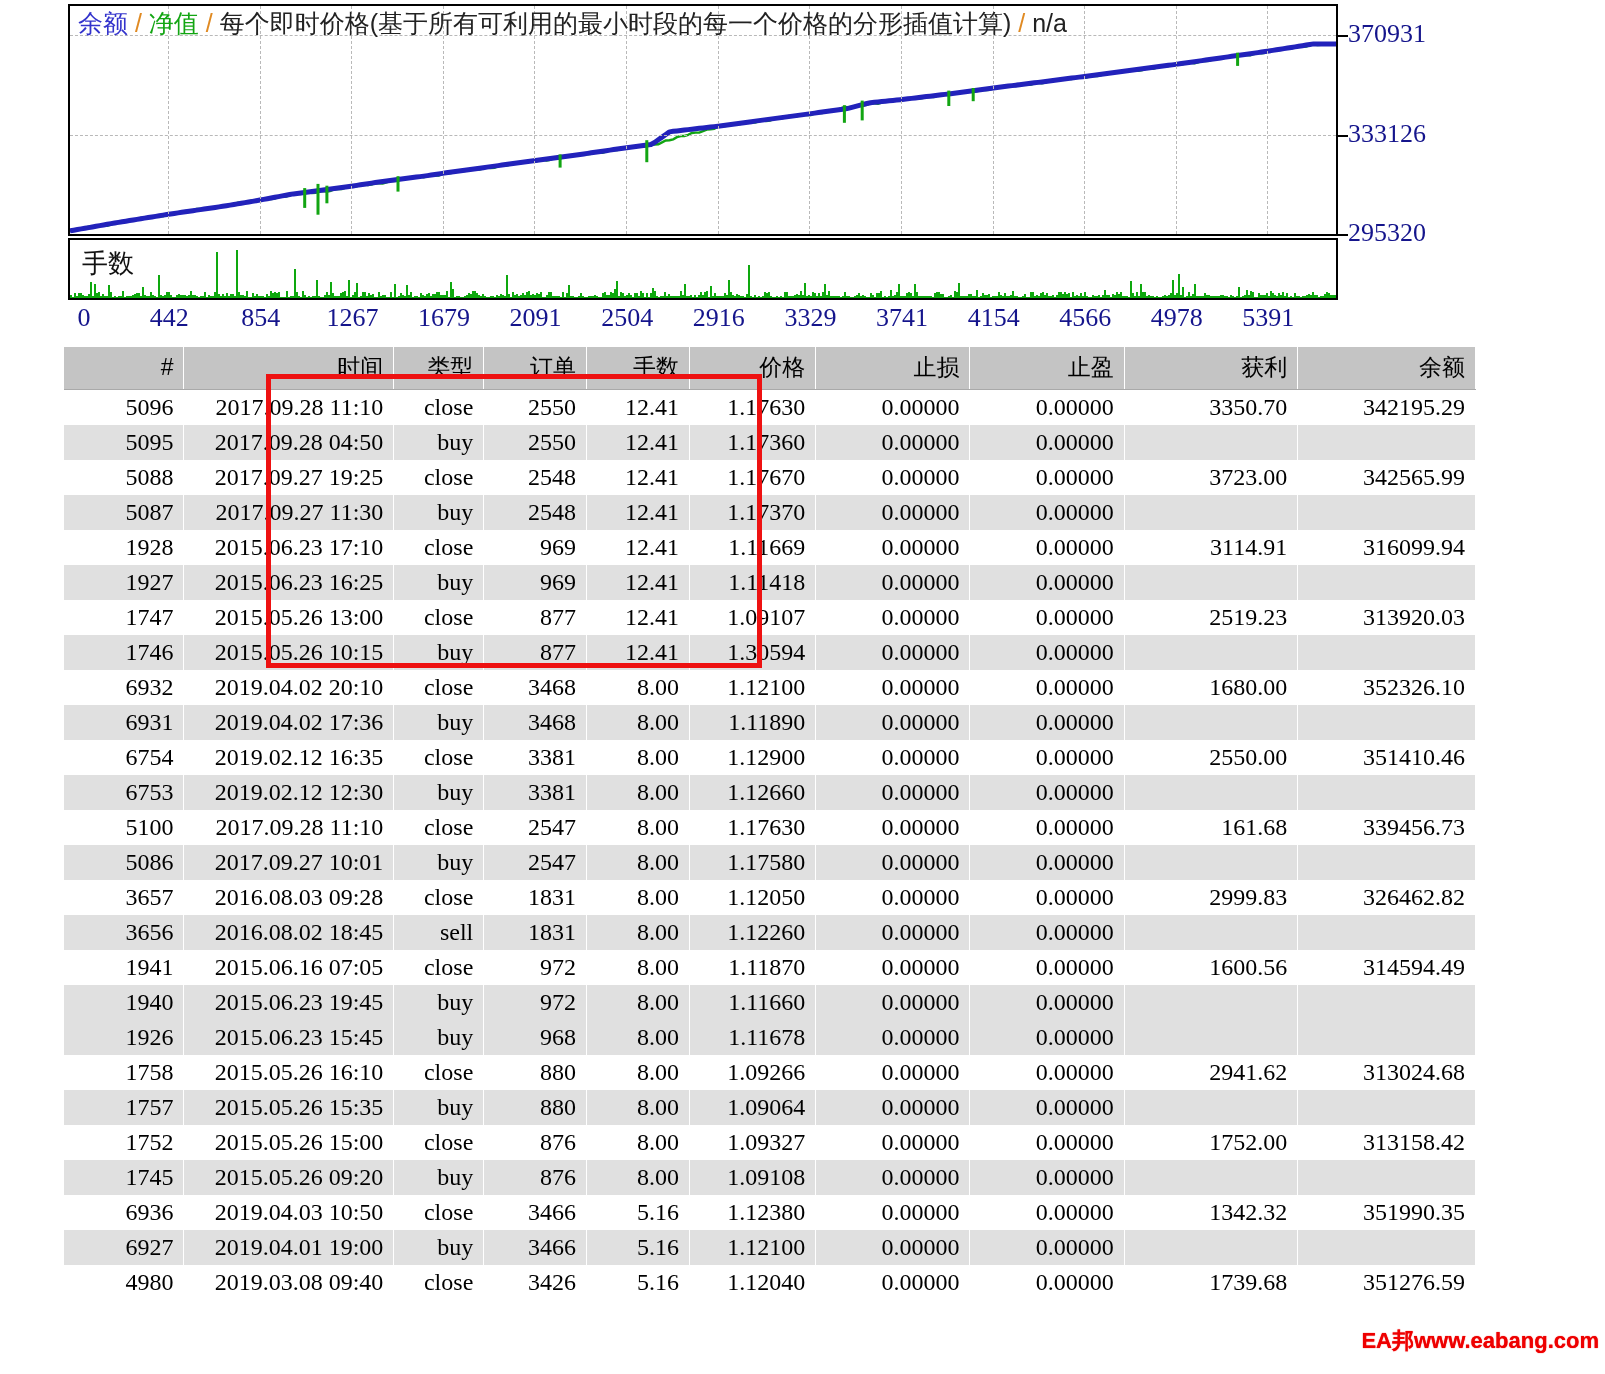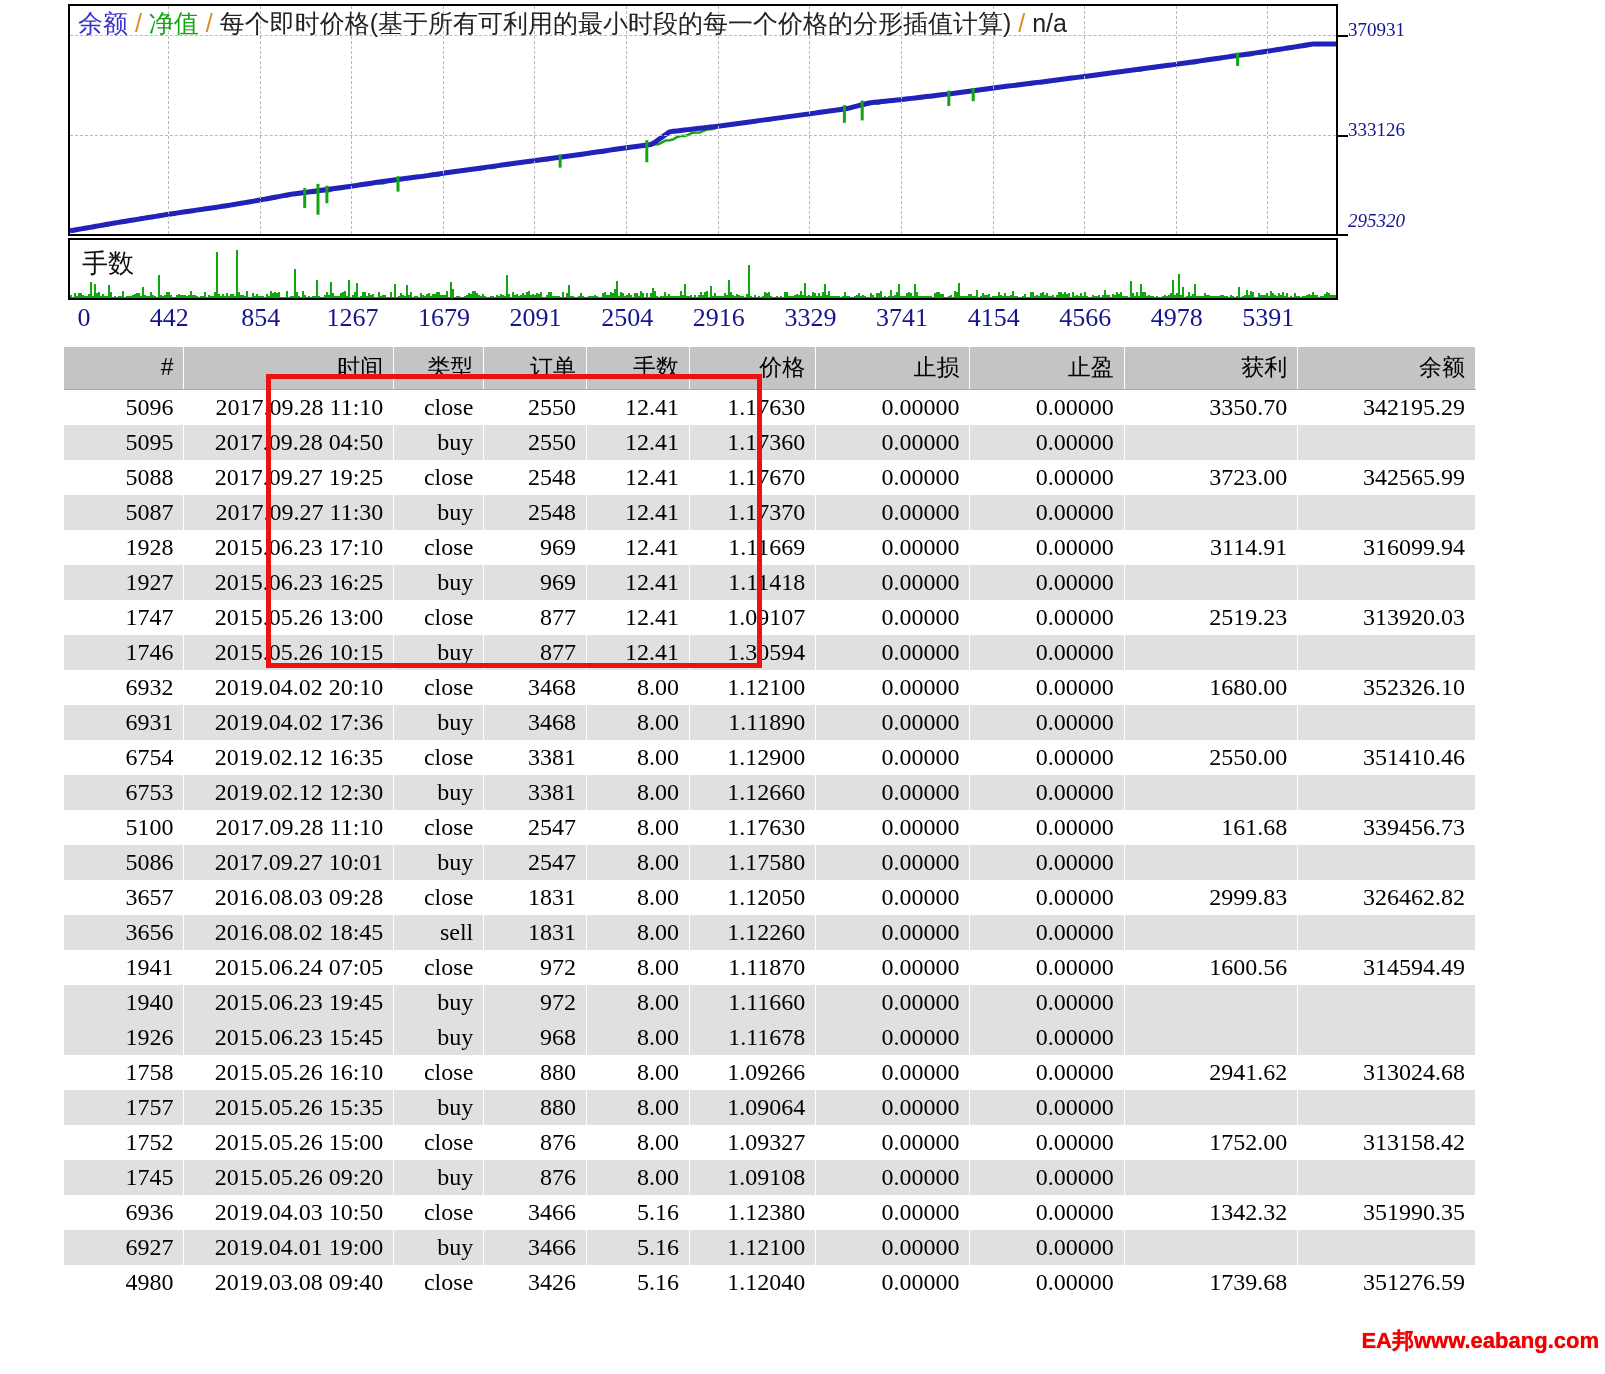--- a/index.html
+++ b/index.html
@@ -36,21 +36,21 @@
   }
   .vol-label{
     position:absolute;left:12px;top:6px;font-size:26px;color:#111;
     font-family:"Liberation Sans", sans-serif;
   }
   .vol-bars{position:absolute;left:0;right:0;bottom:0;height:52px;}
   .vol-bar{position:absolute;bottom:0;width:2px;background:#0ea80e;}
 
   .ylabels{position:absolute;left:1348px;top:0;width:140px;height:300px;}
   .ylab{
-    position:absolute;left:0;font-size:19px;color:#15158c;
+    position:absolute;left:0;font-size:26px;color:#15158c;
     font-family:"Liberation Serif", serif;white-space:nowrap;
   }
   .ytick{position:absolute;left:1338px;width:10px;height:0;border-top:2px solid #000;}
 
   .xlabels{position:absolute;left:68px;top:303px;width:1272px;height:34px;}
   .xlab{
     position:absolute;top:0;font-size:26px;color:#15158c;
     font-family:"Liberation Serif", serif;transform:translateX(-50%);white-space:nowrap;
   }
 
@@ -764,21 +764,21 @@
           <div class="vol-bar" style="left: 1258px; height: 4.9px;"></div>
           <div class="vol-bar" style="left: 1260px; height: 2.7px;"></div>
           <div class="vol-bar" style="left: 1262px; height: 2.7px;"></div>
           <div class="vol-bar" style="left: 1264px; height: 3.4px;"></div>
         </div>
     </div>
 
     <div class="ylabels" id="ylabels">
         <div class="ylab" style="top: 19.1155px;">370931</div>
         <div class="ylab" style="top: 118.556px;">333126</div>
-        <div class="ylab" style="top: 210px; font-style: italic;">295320</div>
+        <div class="ylab" style="top: 218px;">295320</div>
       </div>
     <div class="xlabels" id="xlabels">
         <div class="xlab" style="left: 16px;">0</div>
         <div class="xlab" style="left: 101.171px;">442</div>
         <div class="xlab" style="left: 192.678px;">854</div>
         <div class="xlab" style="left: 284.407px;">1267</div>
         <div class="xlab" style="left: 375.915px;">1679</div>
         <div class="xlab" style="left: 467.422px;">2091</div>
         <div class="xlab" style="left: 559.152px;">2504</div>
         <div class="xlab" style="left: 650.659px;">2916</div>
@@ -1009,21 +1009,21 @@
           <td>1831</td>
           <td>8.00</td>
           <td>1.12260</td>
           <td>0.00000</td>
           <td>0.00000</td>
           <td></td>
           <td></td>
         </tr>
         <tr class="odd">
           <td>1941</td>
-          <td>2015.06.24 07:05</td>
+          <td>2015.06.16 07:05</td>
           <td>close</td>
           <td>972</td>
           <td>8.00</td>
           <td>1.11870</td>
           <td>0.00000</td>
           <td>0.00000</td>
           <td>1600.56</td>
           <td>314594.49</td>
         </tr>
         <tr class="even">

